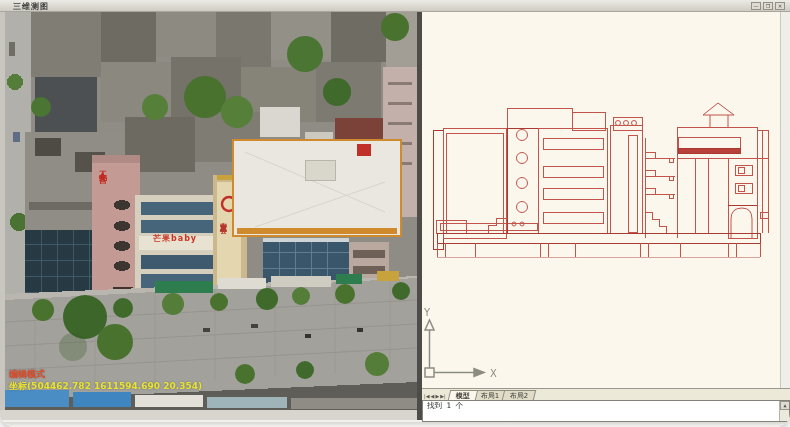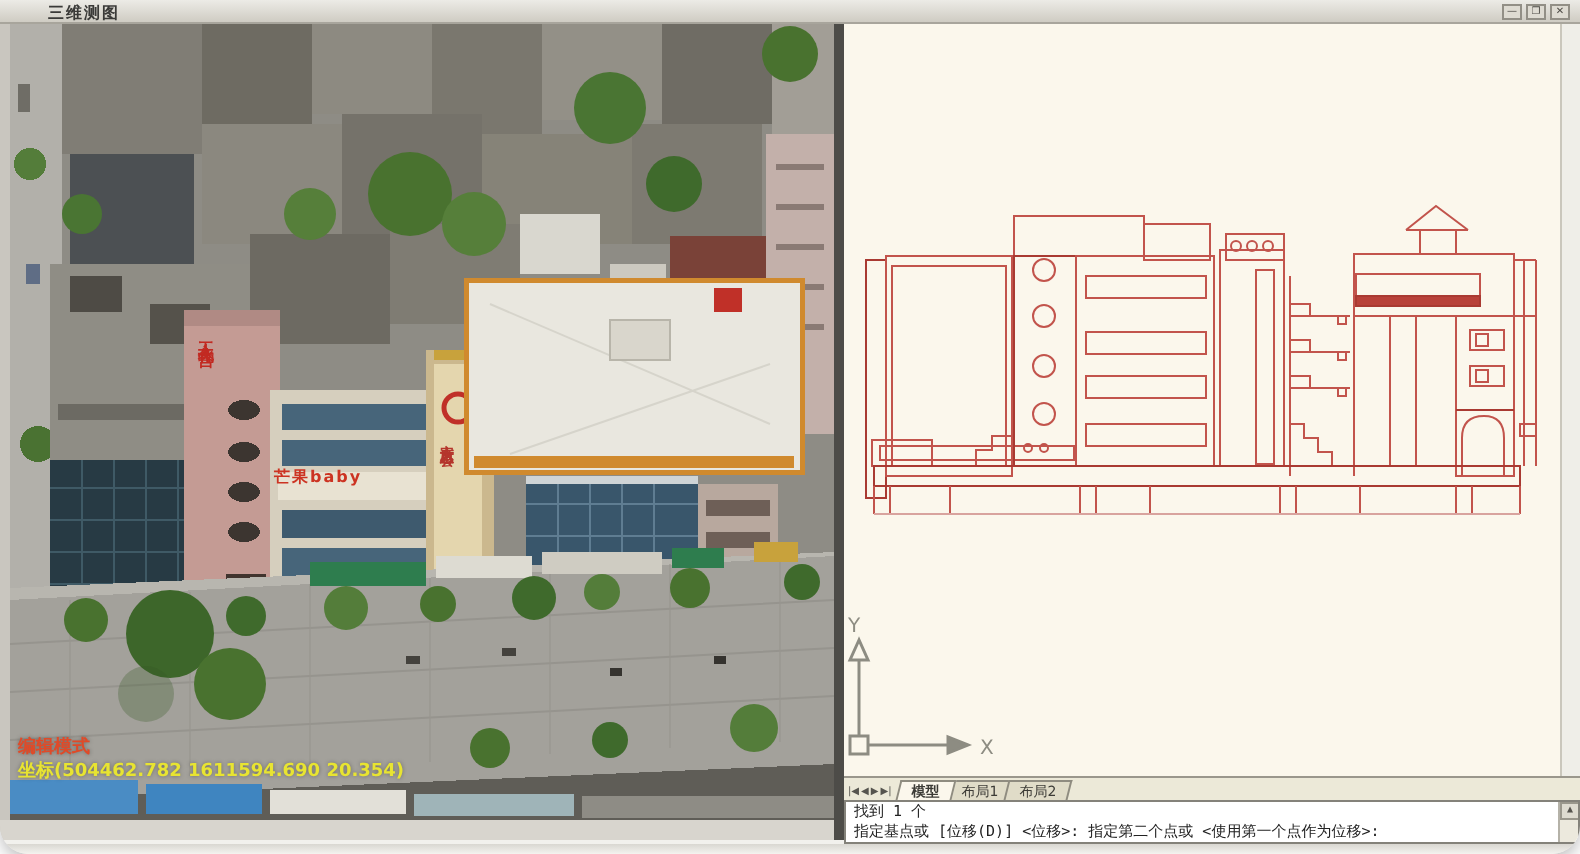--- a/index.html
+++ b/index.html
@@ -3,38 +3,38 @@
 <meta charset="utf-8">
 <style>
   html,body{margin:0;padding:0;background:#ffffff;}
   *{box-sizing:border-box;}
   body{font-family:"DejaVu Sans","Liberation Sans",sans-serif;}
   .screen{position:relative;width:790px;height:427px;background:#f2f1ed;overflow:hidden;
           border-radius:0 0 14px 14px;box-shadow:0 3px 8px rgba(0,0,0,.25);}
   
   .titlebar{position:absolute;left:0;top:0;width:790px;height:12px;
             background:linear-gradient(#ecebe6,#cfccc3);border-bottom:1px solid #a8a59c;}
-  .title-text{position:absolute;left:13px;top:1px;font-size:8px;font-weight:bold;color:#3a3a38;letter-spacing:1px;margin-left:11px;}
+  .title-text{position:absolute;left:13px;top:1px;font-size:8px;font-weight:bold;color:#3a3a38;letter-spacing:1px;}
   .win-buttons{position:absolute;right:5px;top:2px;display:flex;gap:2px;}
   .win-btn{width:10px;height:8px;background:#dedbd2;border:1px solid #928f86;
            font-size:5px;line-height:6px;text-align:center;color:#4c4a45;}
   
   .photo-frame{position:absolute;left:0;top:12px;width:417px;height:408px;background:#c9c6bf;}
   .photo{position:absolute;left:5px;top:0;width:412px;height:398px;overflow:hidden;background:#8e8c85;}
   .photo svg{display:block;}
   .overlay-text{position:absolute;left:4px;bottom:18px;font-size:9px;font-weight:bold;line-height:12px;
                 text-shadow:0 0 2px rgba(0,0,0,.35);white-space:nowrap;}
   .ov-red{color:#e04a28;margin-top:16px;}
   .ov-red2{color:#d43d2a;}
   .ov-yellow{color:#e8e431;}
   .sign-v{position:absolute;writing-mode:vertical-rl;text-orientation:upright;font-weight:bold;
           color:#c22a22;letter-spacing:1px;line-height:1;}
   .sign-palace{left:93px;top:152px;font-size:8px;height:95px;}
   .sign-union{left:214px;top:204px;font-size:7px;height:75px;color:#b5362c;}
-  .sign-mango{position:absolute;left:132px;top:221px;font-size:8px;font-weight:bold;color:#cc3322;
+  .sign-mango{position:absolute;left:148px;top:221px;font-size:8px;font-weight:bold;color:#cc3322;
               letter-spacing:1px;white-space:nowrap;text-align:center;}
   .photo-bottom-strip{position:absolute;left:0;top:398px;width:417px;height:10px;background:#d8d5ce;}
   
   .divider{position:absolute;left:417px;top:12px;width:5px;height:408px;background:#4d4c48;}
   
   .cad{position:absolute;left:422px;top:12px;width:359px;height:376px;background:#fbf7ec;border-right:1px solid #cac7bc;}
   .cad-right-edge{position:absolute;left:781px;top:12px;width:9px;height:408px;background:#efeee8;}
   
   .tabbar{position:absolute;left:422px;top:388px;width:368px;height:12px;background:#ece9d8;
           border-top:1px solid #9a978c;display:flex;align-items:flex-end;font-size:7px;color:#3c3b36;}
@@ -329,20 +329,19 @@
       <span>▶</span>
       <span>▶|</span>
     </span>
     <span class="tab active"><span>模型</span></span>
     <span class="tab"><span>布局1</span></span>
     <span class="tab"><span>布局2</span></span>
   </div>
 
   <div class="cmd">
     <div>找到 1 个</div>
-    <div>指定基点或 [位移(D)] &lt;位移&gt;:  指定第二个点或 &lt;使用第一个点作为位移&gt;:</div>
     <div class="cmd-scroll">
       <div class="cmd-scroll-up">▲</div>
     </div>
   </div>
 
   <div class="bottom-fade"></div>
 </div>
 
 </body></html>

